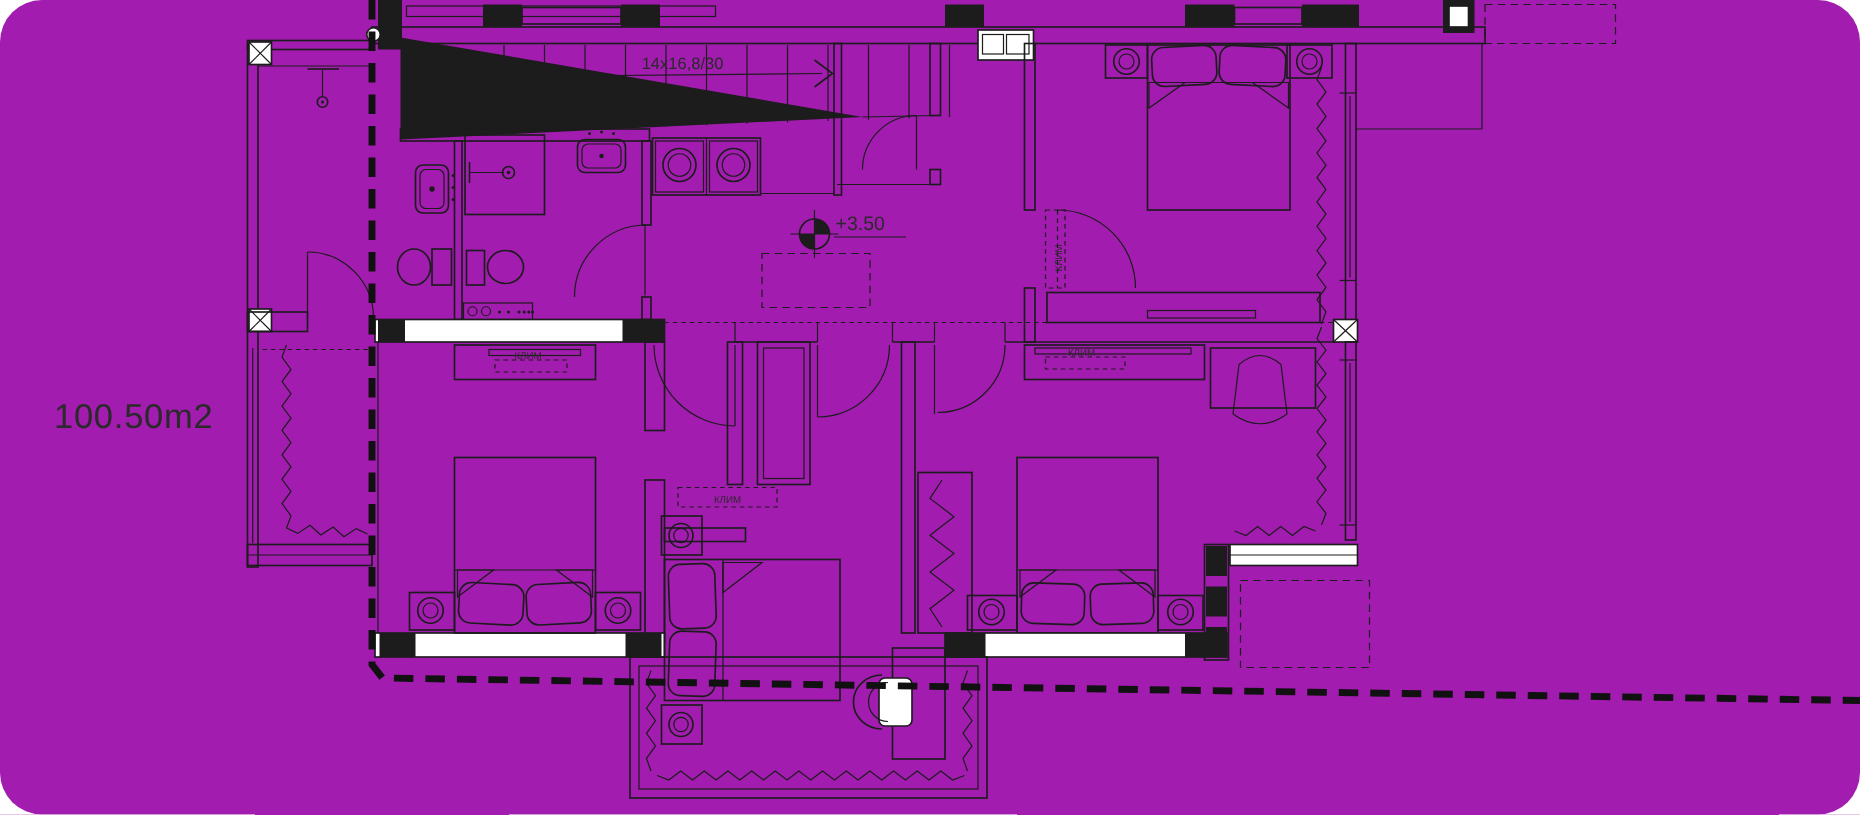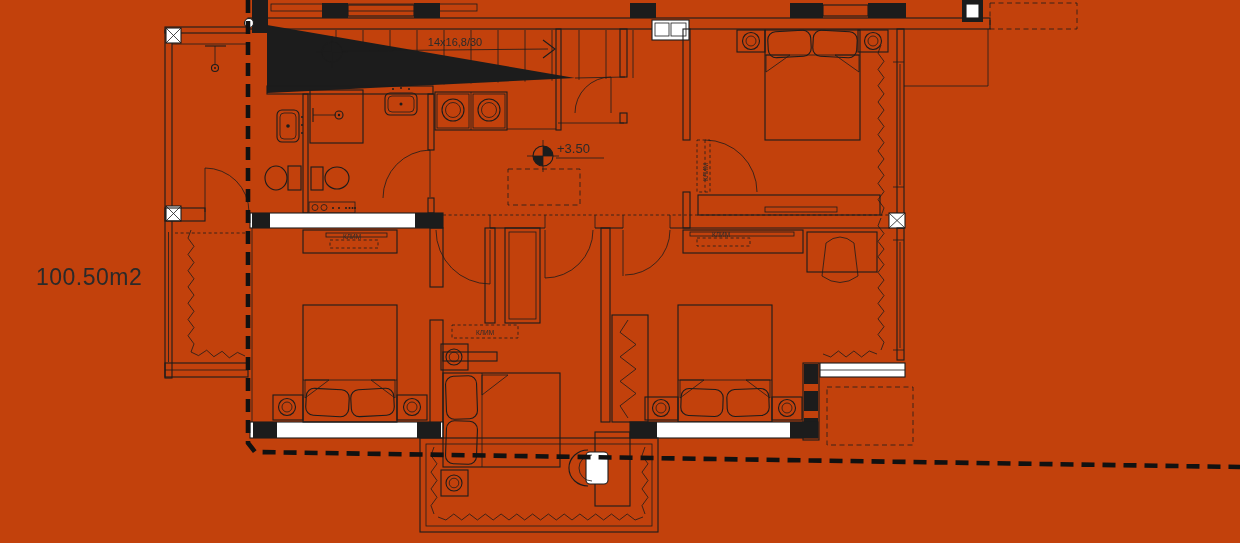--- a/index.html
+++ b/index.html
@@ -1,16 +1,16 @@
 <!DOCTYPE html>
 <html><head>
 <meta charset="utf-8">
 <style>
   html,body{margin:0;padding:0;background:#fff;}
-  #plan-wrap{position:relative;width:1240px;height:543px;background:#c2410c;overflow:hidden;}
+  #plan-wrap{position:relative;width:1240px;height:543px;background:#a21caf;overflow:hidden;border-radius:28px;}
   svg{display:block;}
   .ln{fill:none;stroke:#1c1c1c;stroke-width:1.1;}
   .thin{stroke-width:.8;}
   .w{fill:#ffffff;stroke:#1c1c1c;stroke-width:1.1;}
   .k{fill:#1c1c1c;stroke:none;}
   .dash{stroke-dasharray:5 3.5;}
   .dash2{stroke-dasharray:3 2.6;}
   .bound{fill:none;stroke:#111111;stroke-width:4.6;stroke-dasharray:13 8;}
   text{font-family:"Liberation Sans", sans-serif;fill:#2a2a2a;}
   .t-area{font-size:23px;letter-spacing:.5px;}

